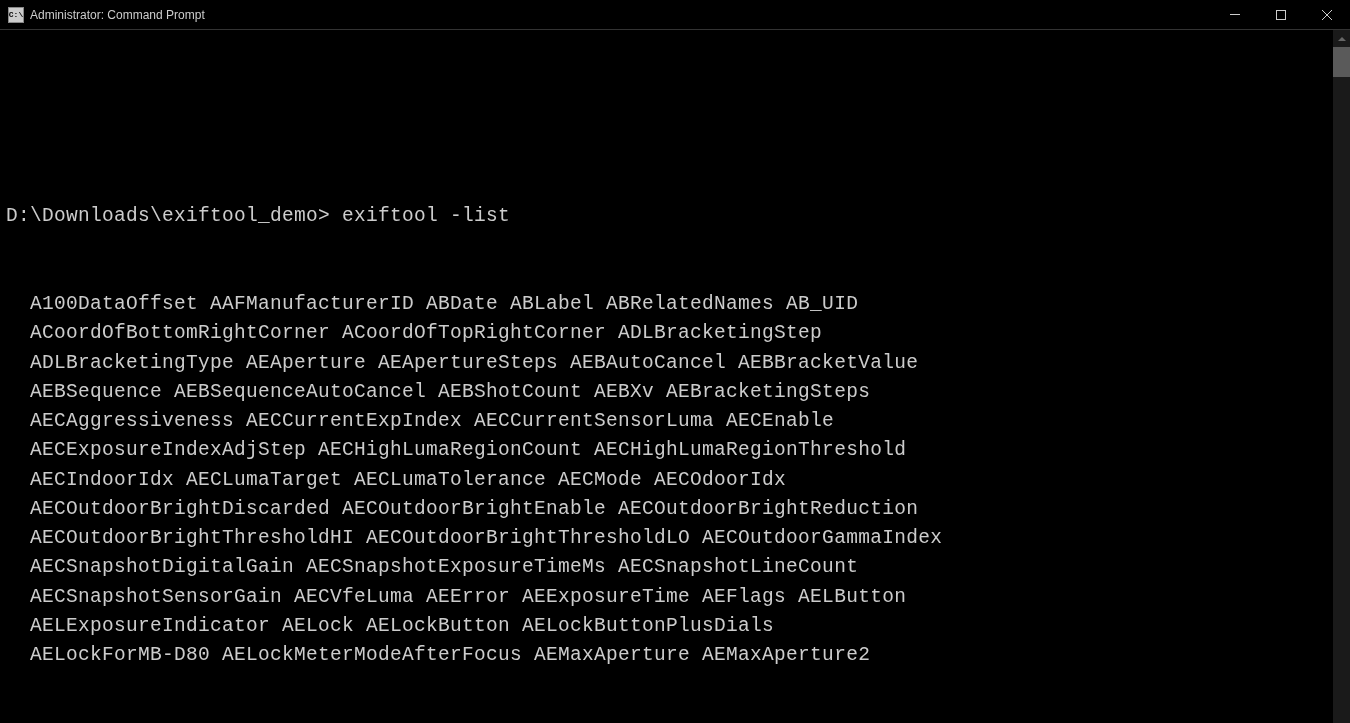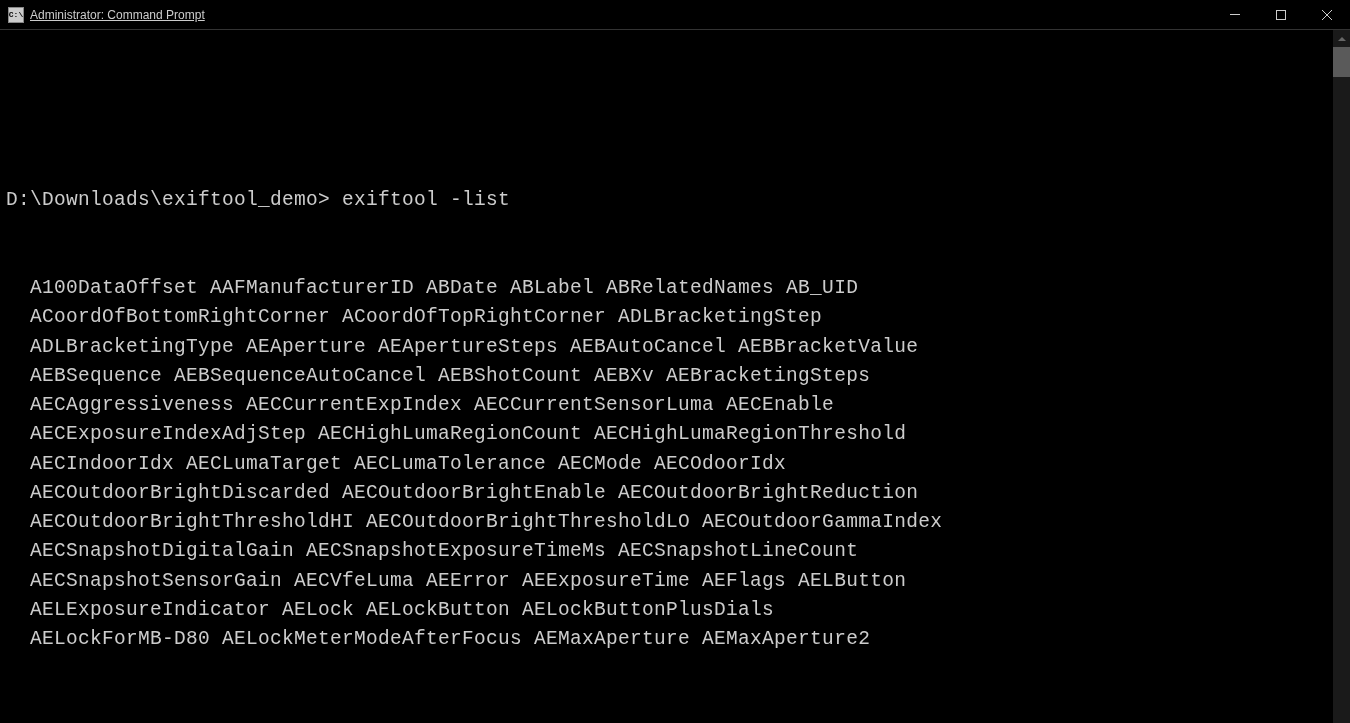--- a/index.html
+++ b/index.html
@@ -38,21 +38,20 @@
       justify-content: center;
       font-size: 8px;
       color: #000;
       font-weight: bold;
       border: 1px solid #888;
     }
     .title-text {
       color: #ccc;
       font-size: 12px;
       font-family: 'Segoe UI', Tahoma, sans-serif;
-      text-decoration: underline;
     }
     .window-controls {
       display: flex;
       height: 100%;
     }
     .win-btn {
       width: 46px;
       height: 100%;
       display: flex;
       align-items: center;
@@ -71,20 +70,21 @@
       padding: 10px 0 0 6px;
       color: #ccc;
       font-size: 19.5px;
       line-height: 1.5;
       white-space: pre;
       overflow: hidden;
       letter-spacing: 0.3px;
     }
     .prompt-line {
       margin-bottom: 0;
+      margin-top: 16px;
     }
     .output-line {
       margin-bottom: 0;
     }
     .indent {
       padding-left: 24px;
     }
     .scrollbar {
       width: 17px;
       background: #1a1a1a;

